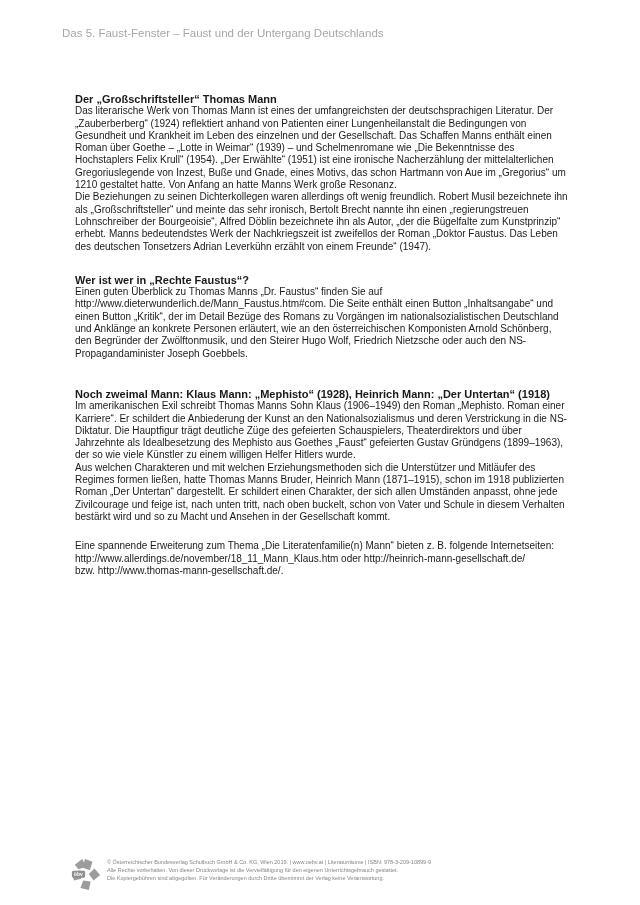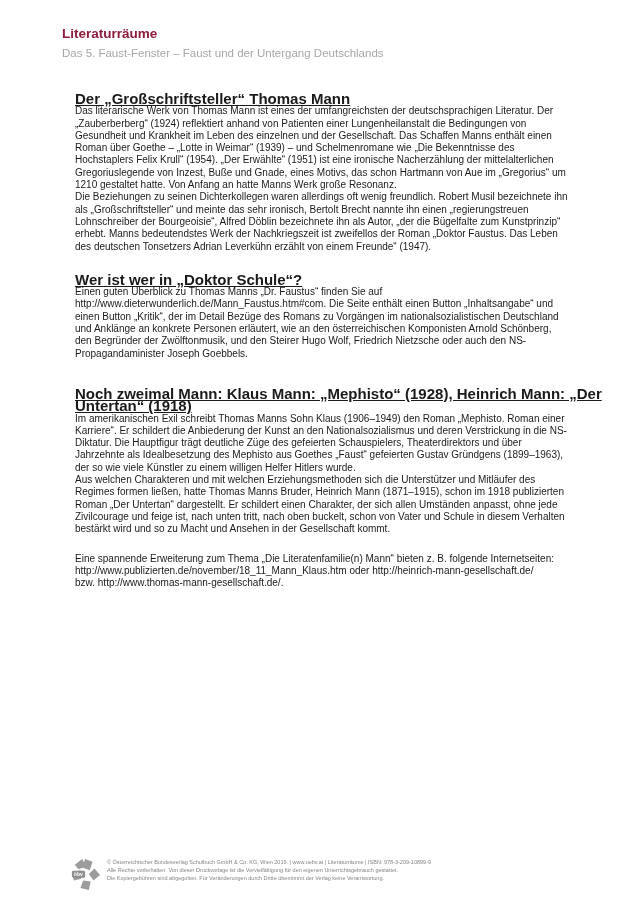--- a/index.html
+++ b/index.html
@@ -32,25 +32,24 @@
   }
   
   .content {
     position: absolute;
     left: 75px;
     top: 93px;
     width: 548px;
     color: #1A1A1A;
   }
   .sec-heading {
-    font-size: 15px;
+    font-size: 11px;
     font-weight: bold;
     line-height: 12.3px;
     white-space: pre-line;
-    text-decoration: underline;
   }
   .sec-para {
     font-size: 10px;
     line-height: 12.3px;
     white-space: pre-line;
   }
   .sec-2 { margin-top: 21px; }
   .sec-3 { margin-top: 28px; }
   .sec-4 { margin-top: 17px; }
   
@@ -69,21 +68,20 @@
     line-height: 7.8px;
     color: #858585;
   }
 </style>
 </head>
 <body>
 
 <div class="page">
 
   <header class="header">
-    <div class="title">Literaturräume</div>
     <div class="sub">Das 5. Faust-Fenster – Faust und der Untergang Deutschlands</div>
   </header>
 
   <main class="content">
 
     <section class="sec sec-1">
       <div class="sec-heading">Der „Großschriftsteller“ Thomas Mann</div>
       <div class="sec-para">Das literarische Werk von Thomas Mann ist eines der umfangreichsten der deutschsprachigen Literatur. Der
 „Zauberberberg“ (1924) reflektiert anhand von Patienten einer Lungenheilanstalt die Bedingungen von
 Gesundheit und Krankheit im Leben des einzelnen und der Gesellschaft. Das Schaffen Manns enthält einen
@@ -92,21 +90,21 @@
 Gregoriuslegende von Inzest, Buße und Gnade, eines Motivs, das schon Hartmann von Aue im „Gregorius“ um
 1210 gestaltet hatte. Von Anfang an hatte Manns Werk große Resonanz.
 Die Beziehungen zu seinen Dichterkollegen waren allerdings oft wenig freundlich. Robert Musil bezeichnete ihn
 als „Großschriftsteller“ und meinte das sehr ironisch, Bertolt Brecht nannte ihn einen „regierungstreuen
 Lohnschreiber der Bourgeoisie“, Alfred Döblin bezeichnete ihn als Autor, „der die Bügelfalte zum Kunstprinzip“
 erhebt. Manns bedeutendstes Werk der Nachkriegszeit ist zweifellos der Roman „Doktor Faustus. Das Leben
 des deutschen Tonsetzers Adrian Leverkühn erzählt von einem Freunde“ (1947).</div>
     </section>
 
     <section class="sec sec-2">
-      <div class="sec-heading">Wer ist wer in „Doktor Schule“?</div>
+      <div class="sec-heading">Wer ist wer in „Rechte Faustus“?</div>
       <div class="sec-para">Einen guten Überblick zu Thomas Manns „Dr. Faustus“ finden Sie auf
 http://www.dieterwunderlich.de/Mann_Faustus.htm#com. Die Seite enthält einen Button „Inhaltsangabe“ und
 einen Button „Kritik“, der im Detail Bezüge des Romans zu Vorgängen im nationalsozialistischen Deutschland
 und Anklänge an konkrete Personen erläutert, wie an den österreichischen Komponisten Arnold Schönberg,
 den Begründer der Zwölftonmusik, und den Steirer Hugo Wolf, Friedrich Nietzsche oder auch den NS-
 Propagandaminister Joseph Goebbels.</div>
     </section>
 
     <section class="sec sec-3">
       <div class="sec-heading">Noch zweimal Mann: Klaus Mann: „Mephisto“ (1928), Heinrich Mann: „Der Untertan“ (1918)</div>
@@ -117,21 +115,21 @@
 der so wie viele Künstler zu einem willigen Helfer Hitlers wurde.
 Aus welchen Charakteren und mit welchen Erziehungsmethoden sich die Unterstützer und Mitläufer des
 Regimes formen ließen, hatte Thomas Manns Bruder, Heinrich Mann (1871–1915), schon im 1918 publizierten
 Roman „Der Untertan“ dargestellt. Er schildert einen Charakter, der sich allen Umständen anpasst, ohne jede
 Zivilcourage und feige ist, nach unten tritt, nach oben buckelt, schon von Vater und Schule in diesem Verhalten
 bestärkt wird und so zu Macht und Ansehen in der Gesellschaft kommt.</div>
     </section>
 
     <section class="sec sec-4">
       <div class="sec-para">Eine spannende Erweiterung zum Thema „Die Literatenfamilie(n) Mann“ bieten z. B. folgende Internetseiten:
-http://www.publizierten.de/november/18_11_Mann_Klaus.htm oder http://heinrich-mann-gesellschaft.de/
+http://www.allerdings.de/november/18_11_Mann_Klaus.htm oder http://heinrich-mann-gesellschaft.de/
 bzw. http://www.thomas-mann-gesellschaft.de/.</div>
     </section>
 
   </main>
 
   <footer class="footer">
     <svg class="footer-logo" width="30" height="36" viewBox="0 0 32 38" aria-hidden="true">
       <g fill="#9C9C9C">
         <polygon points="15,3 23,6 20,15 12,12"></polygon>
         <polygon points="25,13 31,20 24,26 19,19"></polygon>

